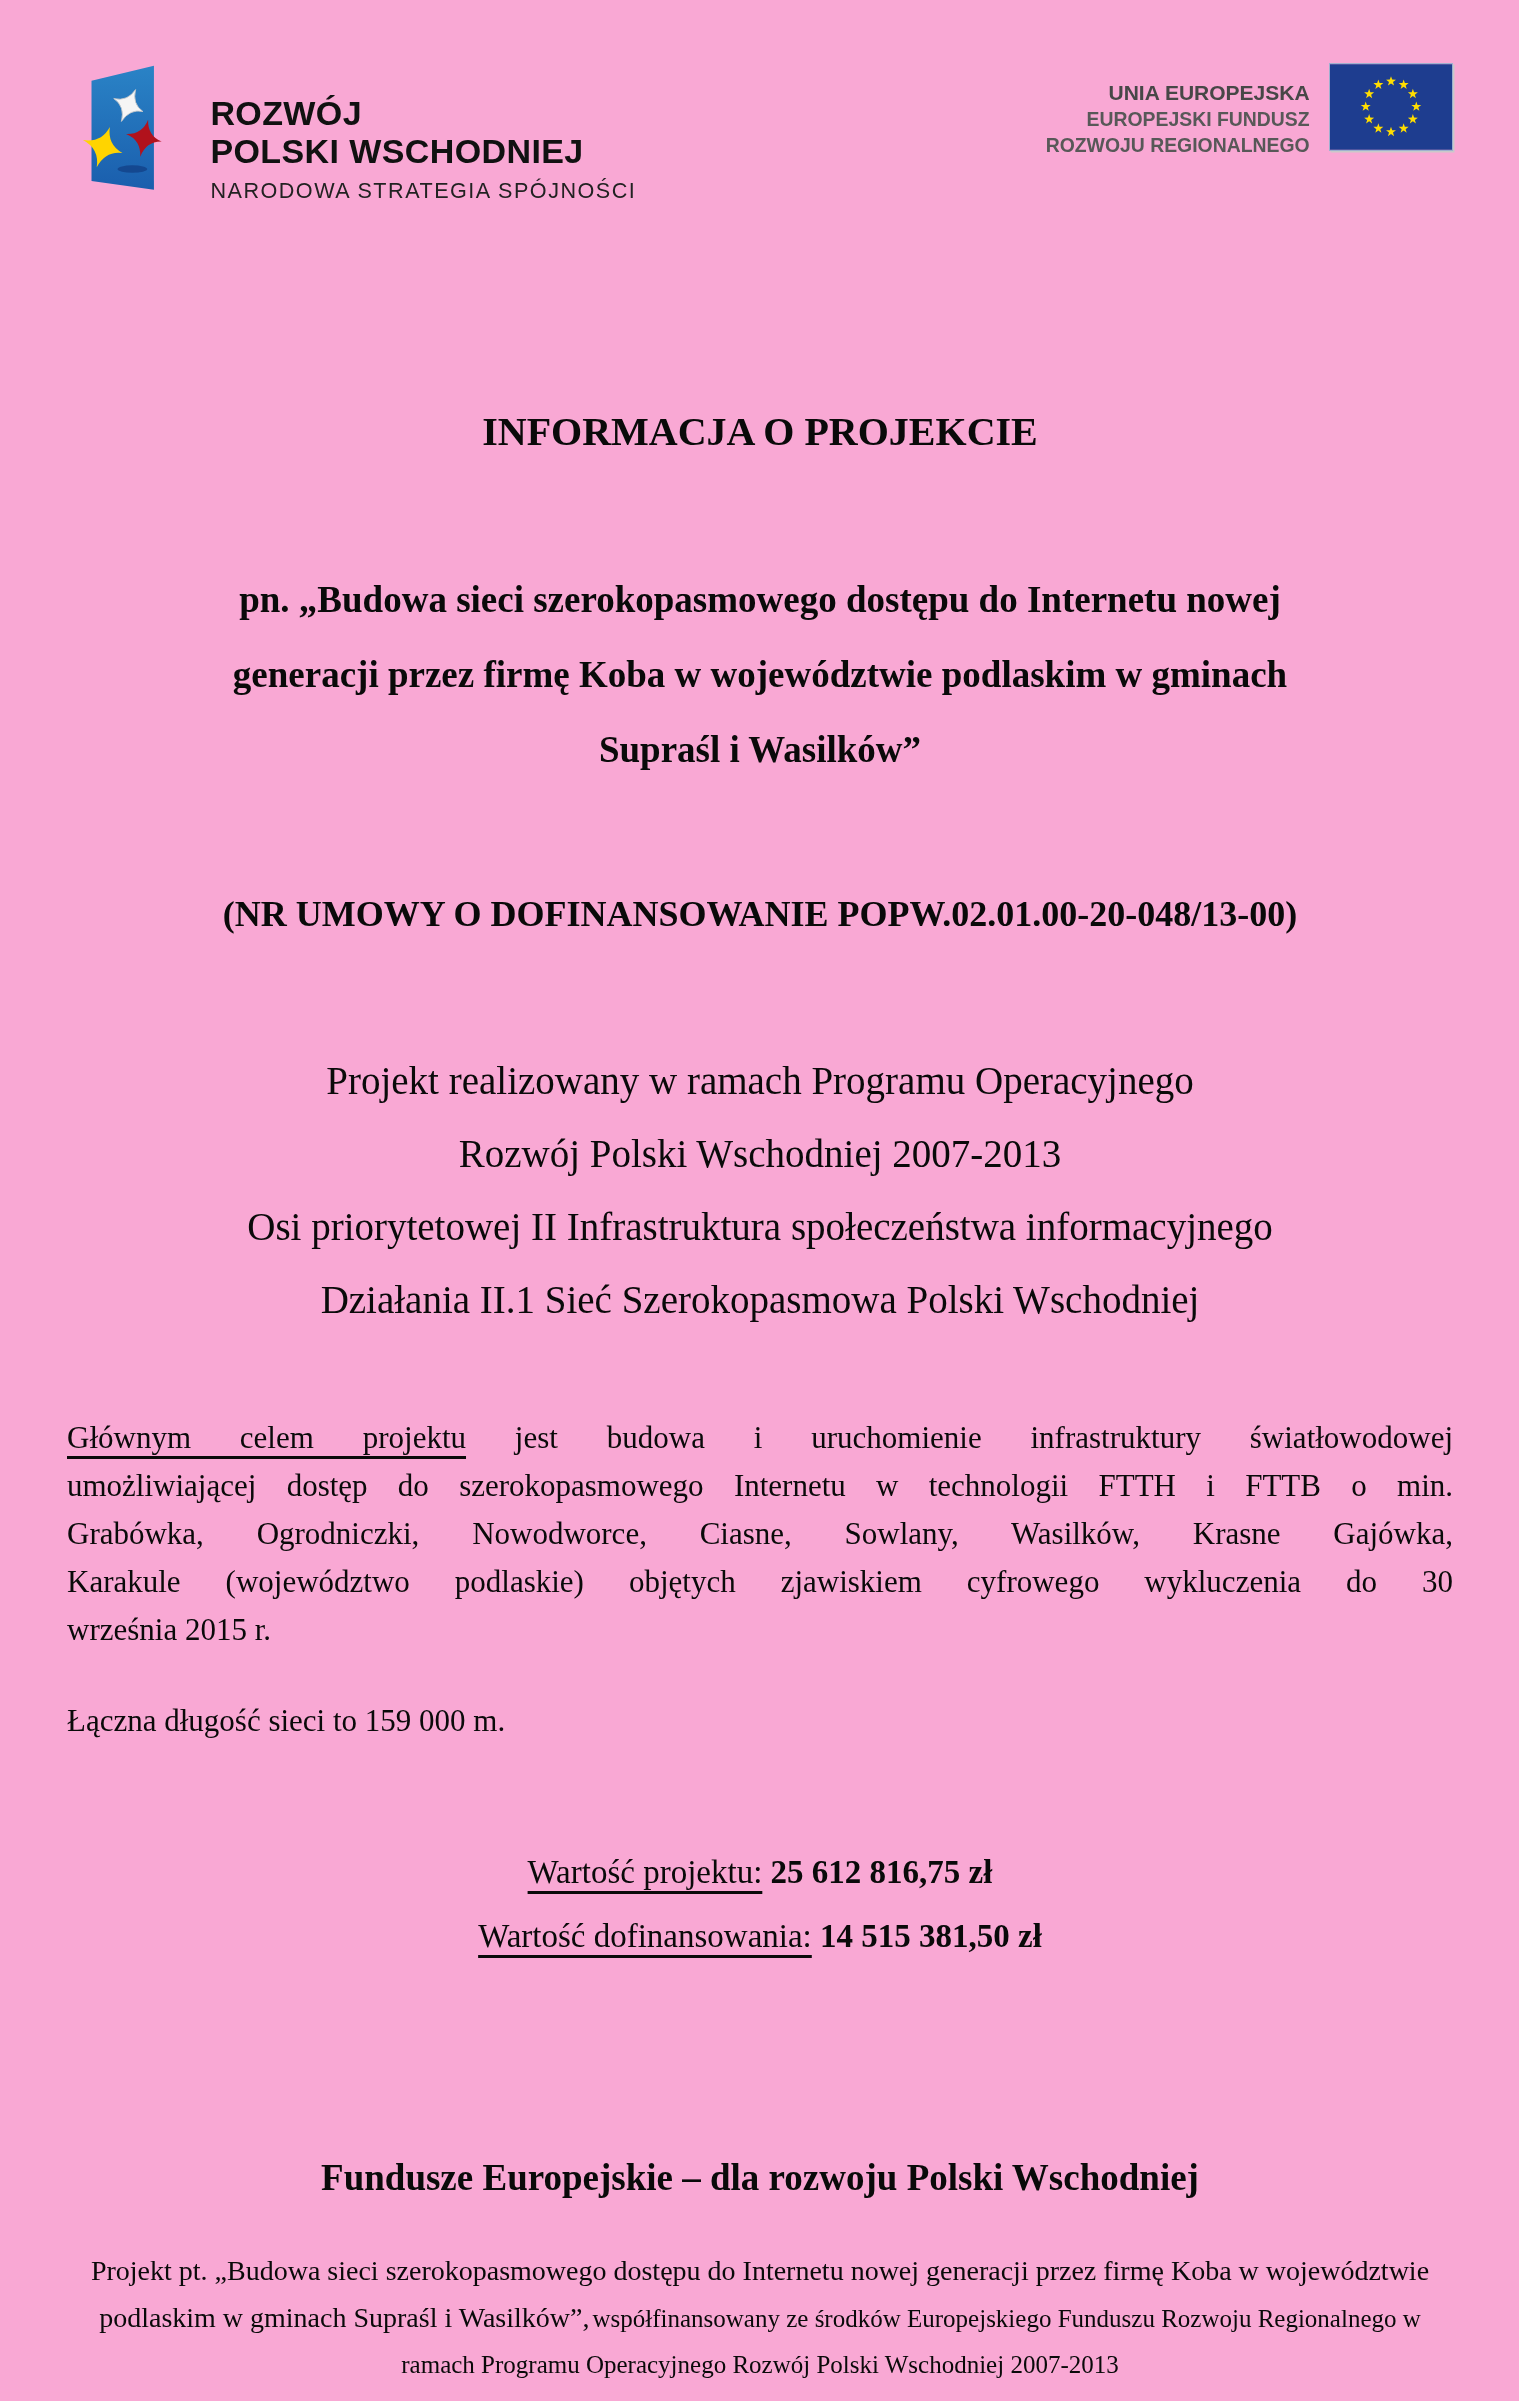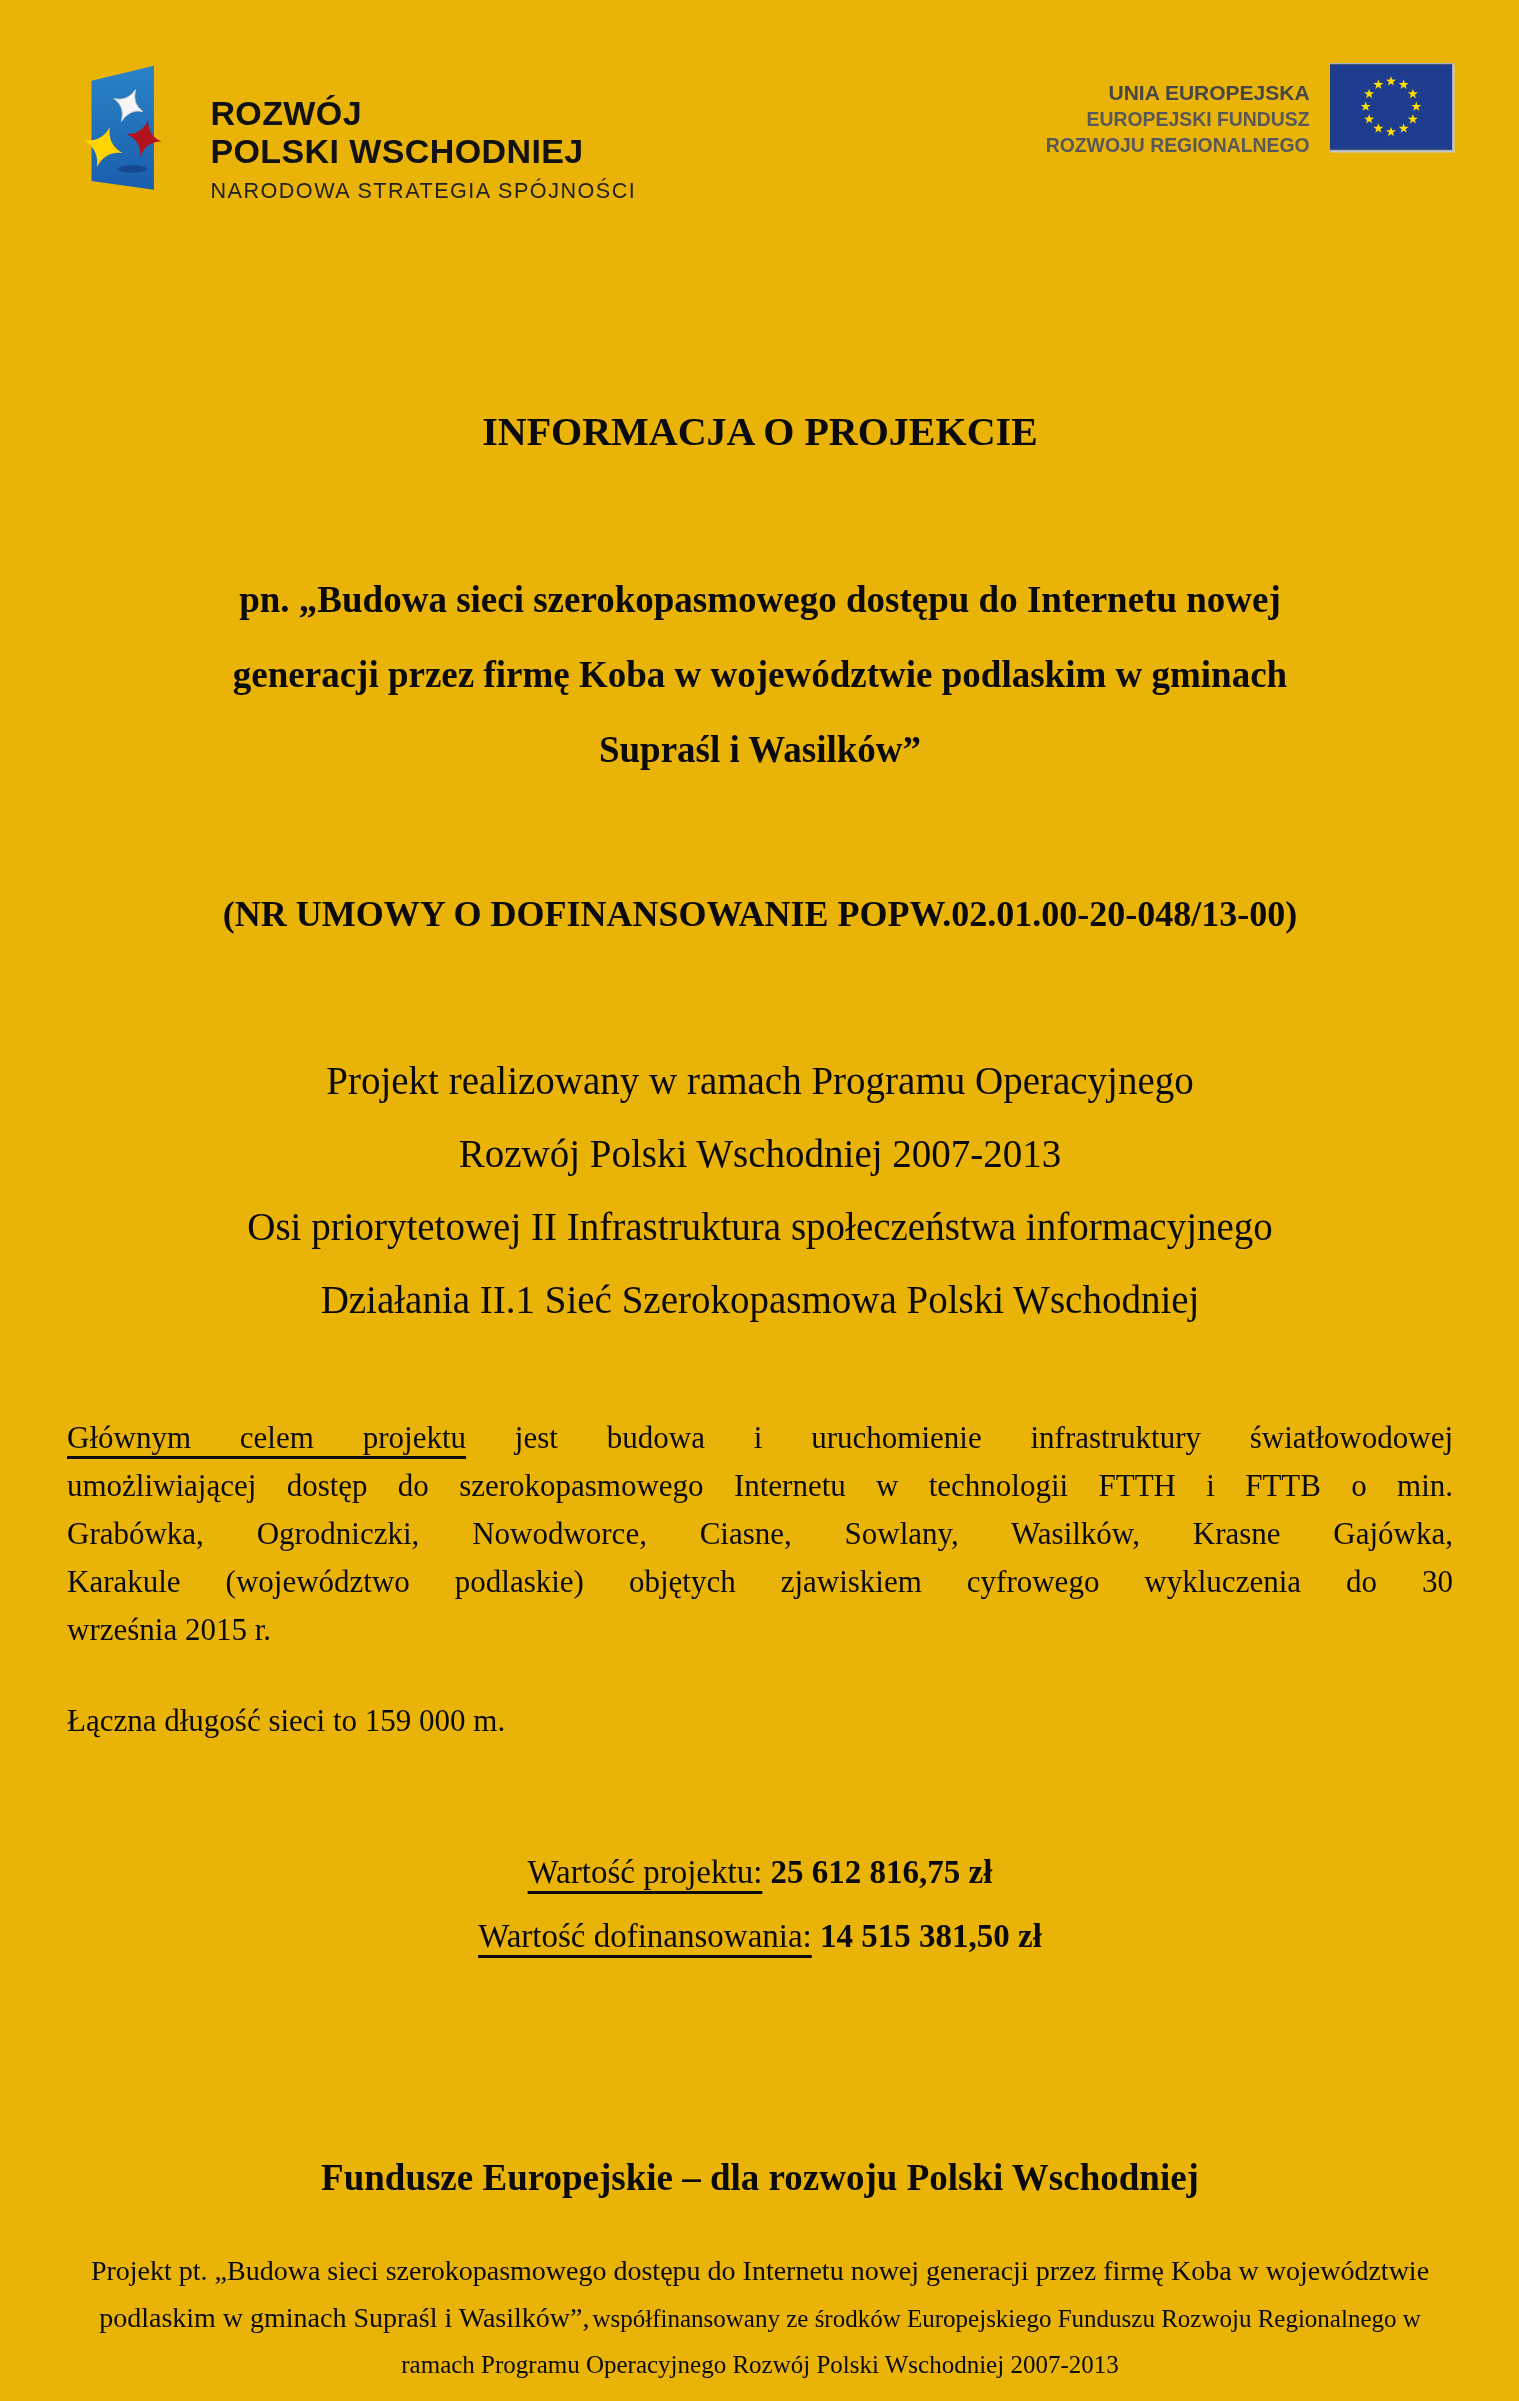--- a/index.html
+++ b/index.html
@@ -1,20 +1,20 @@
 <!DOCTYPE html>
 <html lang="pl" style="font-size:12px"><head>
 <meta charset="utf-8">
 <style>
   html,body { margin:0; padding:0; background:#ffffff; }
   .page {
     position:relative;
     width:1520px; height:2401px;
     margin:0 auto;
-    background:#eab308;
+    background:#f9a8d4;
     font-family:"Liberation Serif", serif;
     color:#0a0a0a;
     overflow:hidden;
     box-sizing:border-box;
     padding:0 67px;
   }
   
   .header {
     padding-top:63px;
     display:flex;

